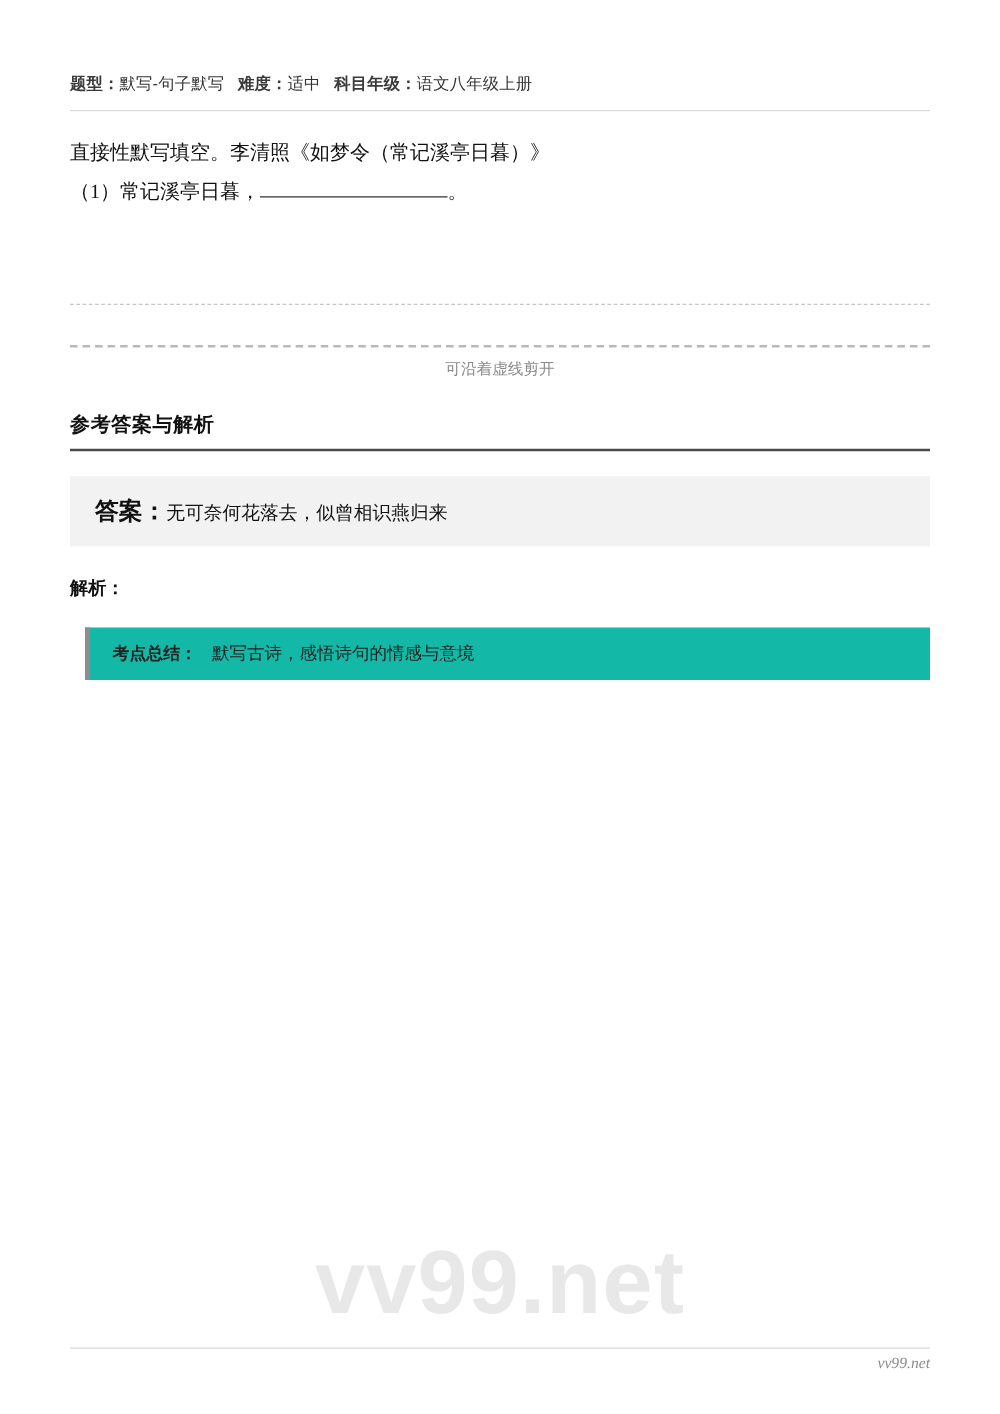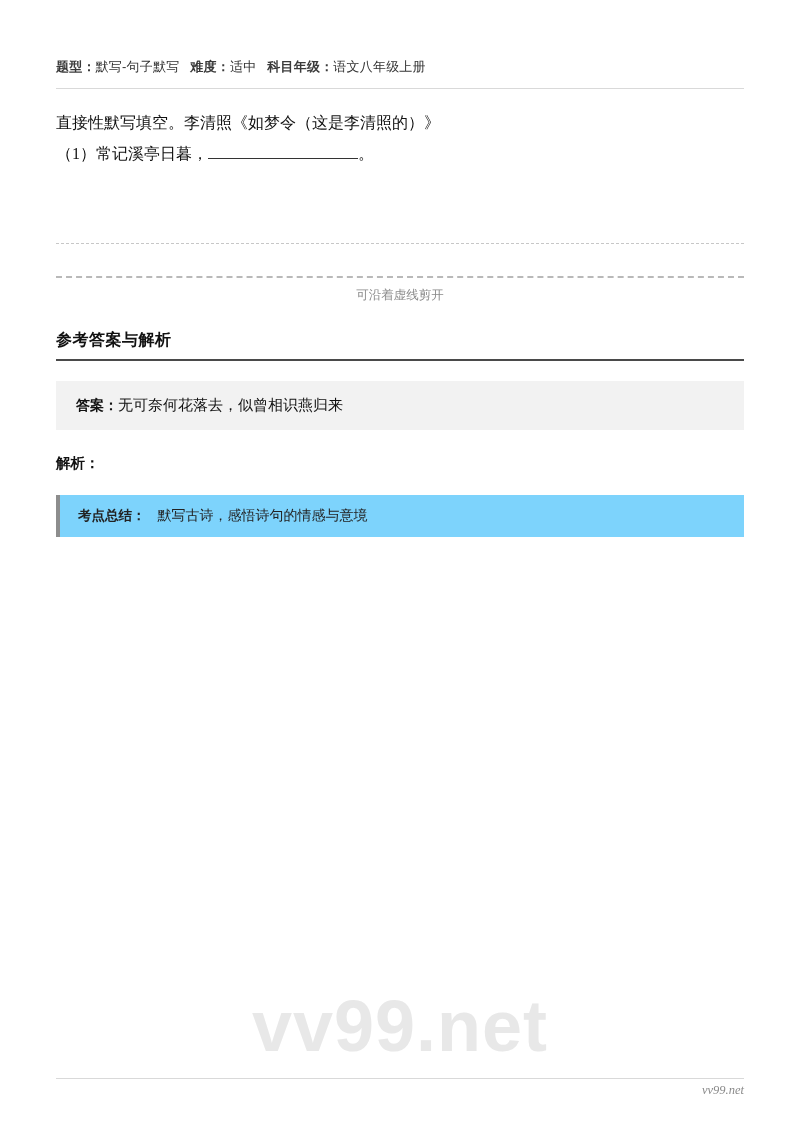--- a/index.html
+++ b/index.html
@@ -101,21 +101,21 @@
   .answer-box {
     margin-top: 20px;
     background: #f2f2f2;
     padding: 15px 20px;
     font-size: 15px;
     color: #111;
   }
   .answer-box .lab {
     font-weight: bold;
     font-family: "Liberation Sans", "DejaVu Sans", sans-serif;
-    font-size: 14px;
+    font-size: 19px;
   }
   .answer-box .val {
     margin-left: 0;
   }
 
   .analysis-label {
     margin-top: 24px;
     font-size: 14.5px;
     font-weight: bold;
     font-family: "Liberation Sans", "DejaVu Sans", sans-serif;
@@ -124,25 +124,26 @@
   .analysis-body {
     margin-top: 8px;
     font-size: 15px;
     line-height: 1.95;
     text-align: justify;
     color: #1a1a1a;
   }
 
   .summary-box {
     margin-top: 22px;
-    background: #7dd3fc;
+    background: #14b8a6;
     border-left: 4px solid #8d8d8d;
     padding: 12px 18px;
     font-size: 14px;
     color: #222;
+    margin-left: 12px;
   }
   .summary-box .lab {
     font-weight: bold;
     font-family: "Liberation Sans", "DejaVu Sans", sans-serif;
     font-size: 13.5px;
   }
   .summary-box .val { margin-left: 12px; }
 
   
   .watermark {
@@ -182,21 +183,21 @@
 
 <div class="page">
 
   <div class="meta-row">
     <span class="meta-label">题型：</span><span class="meta-value">默写-句子默写</span><span class="meta-gap"></span><span class="meta-label">难度：</span><span class="meta-value">适中</span><span class="meta-gap"></span><span class="meta-label">科目年级：</span><span class="meta-value">语文八年级上册</span>
   </div>
 
   <div class="rule-top"></div>
 
   <div class="question">
-    <div class="q-stem">直接性默写填空。李清照《如梦令（这是李清照的）》</div>
+    <div class="q-stem">直接性默写填空。李清照《如梦令（常记溪亭日暮）》</div>
     <div class="q-item">
       <span>（1）常记溪亭日暮，</span><span class="blank-line blank-1"></span><span>。</span>
     </div>
   </div>
 
   <div class="dashed-sep"></div>
   <div class="dashed-cut"></div>
   <div class="cut-text">可沿着虚线剪开</div>
 
   <div class="ans-title">参考答案与解析</div>

